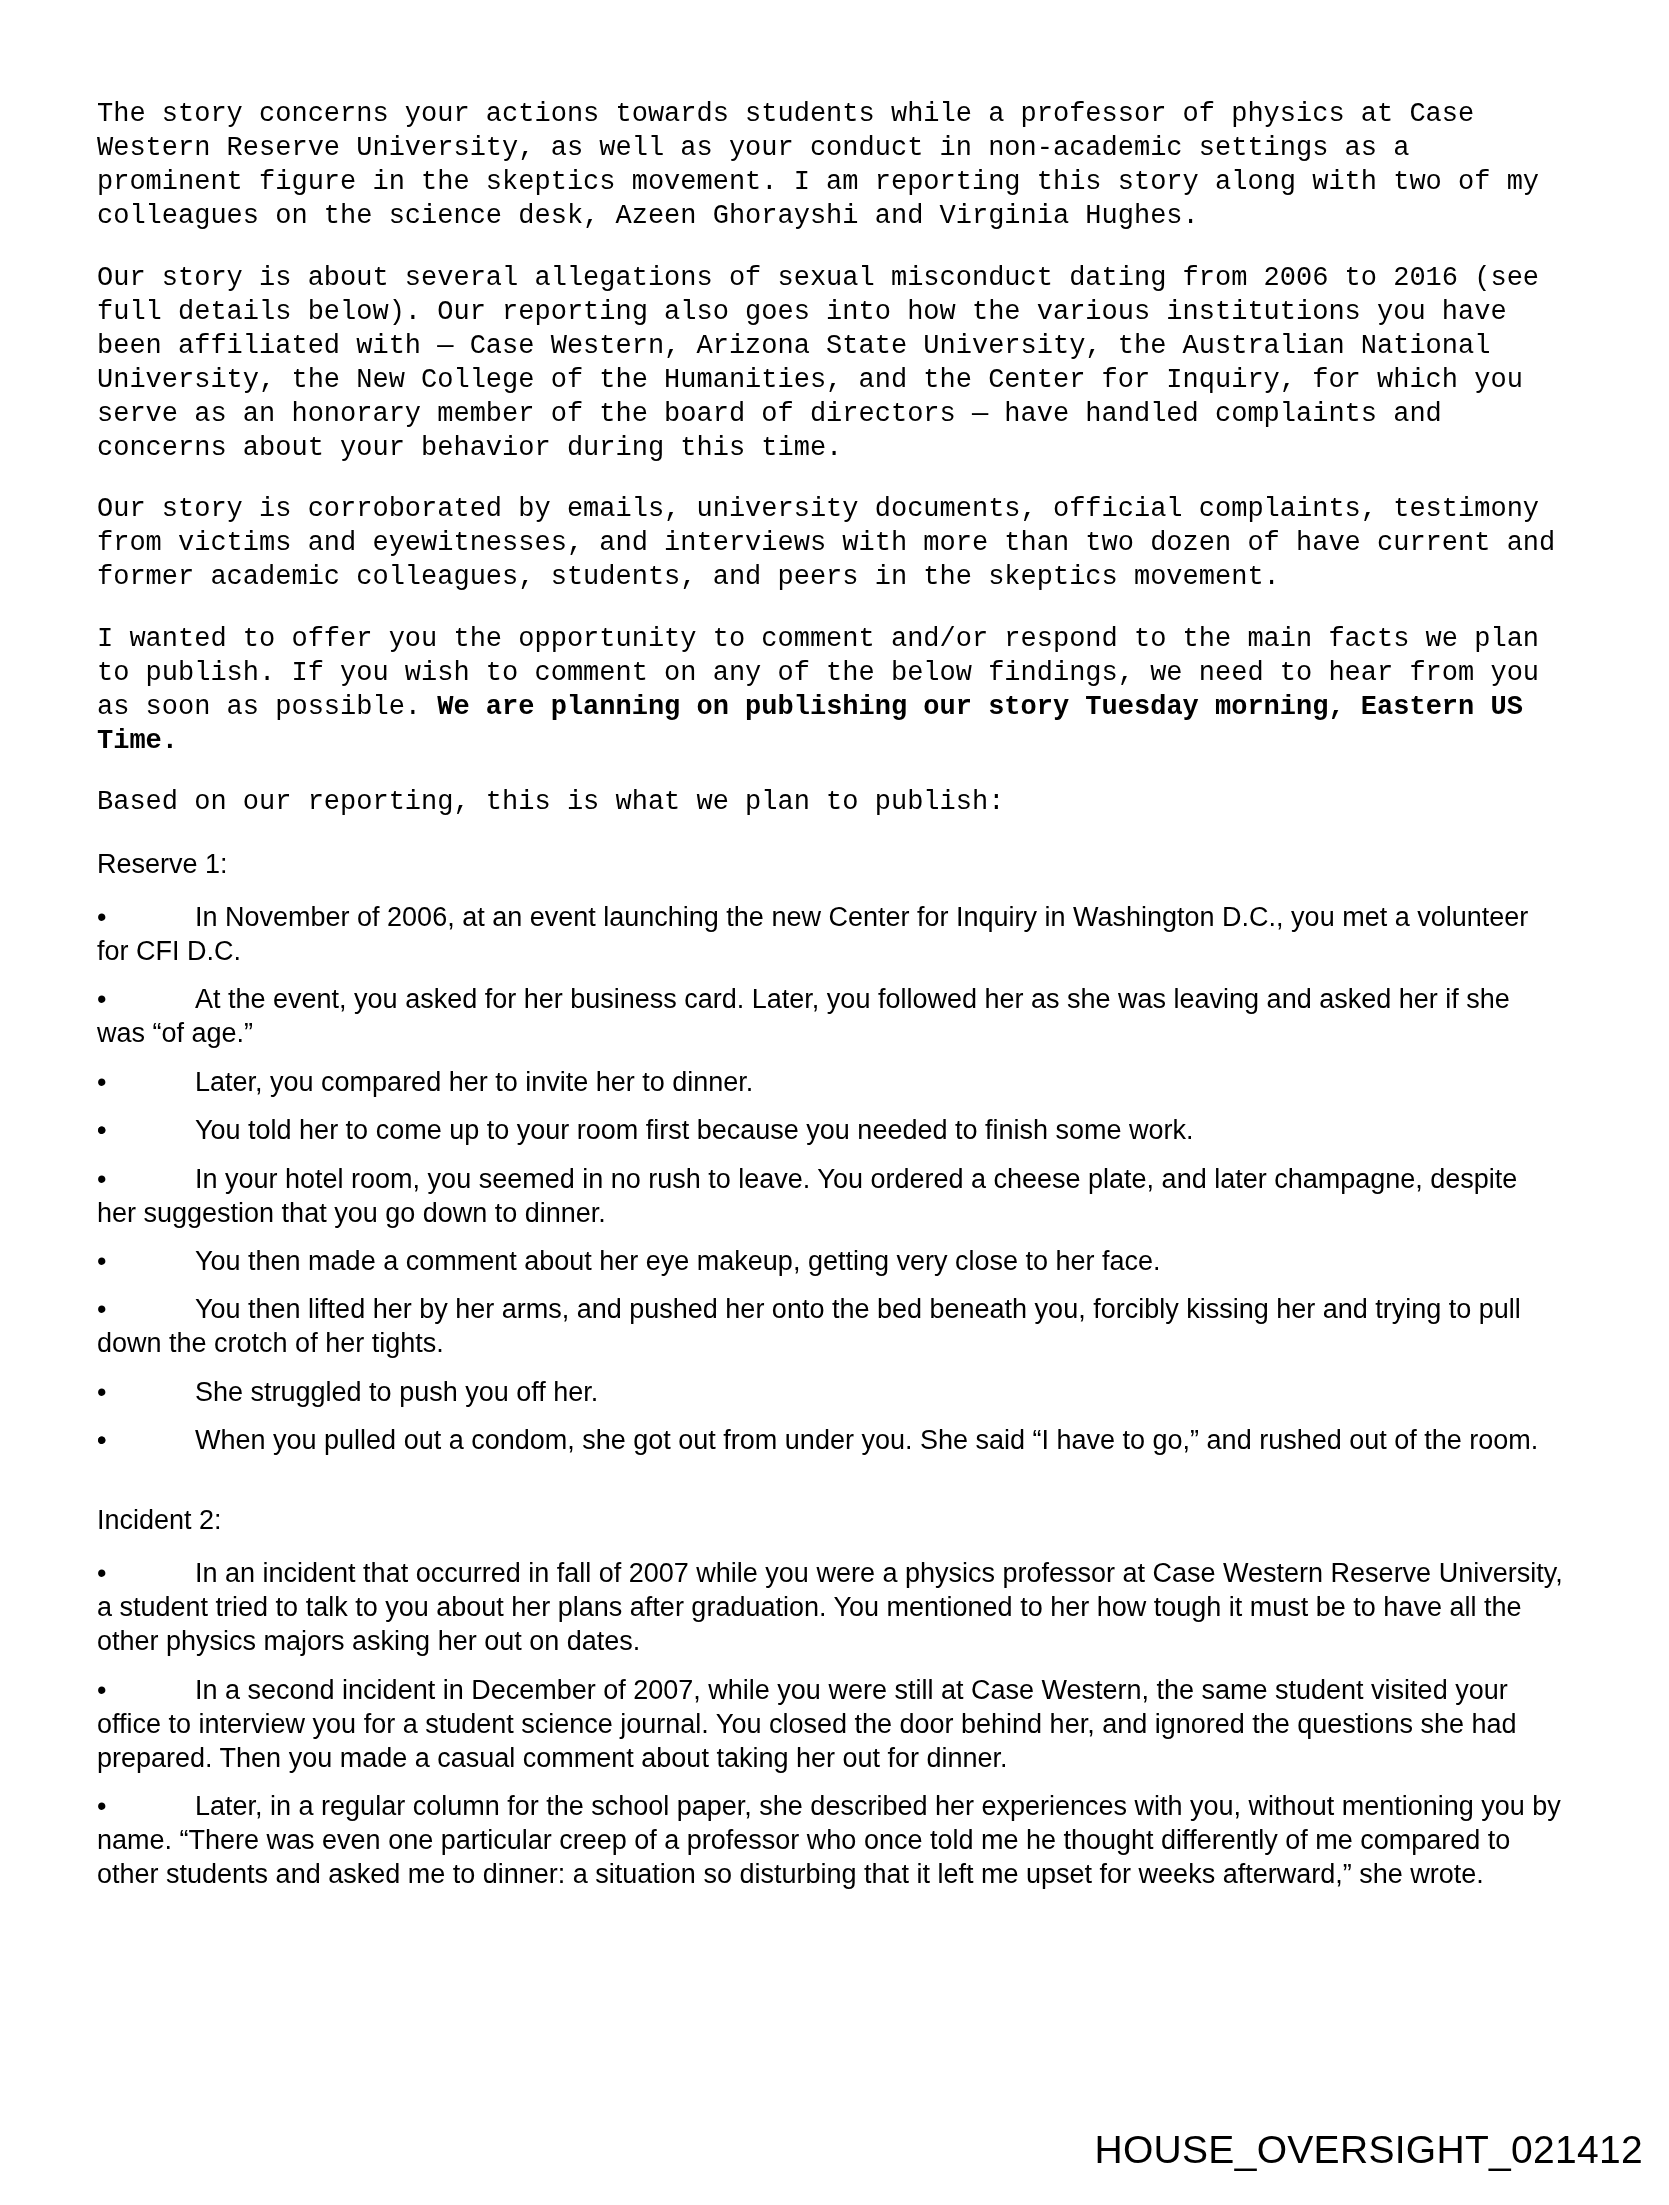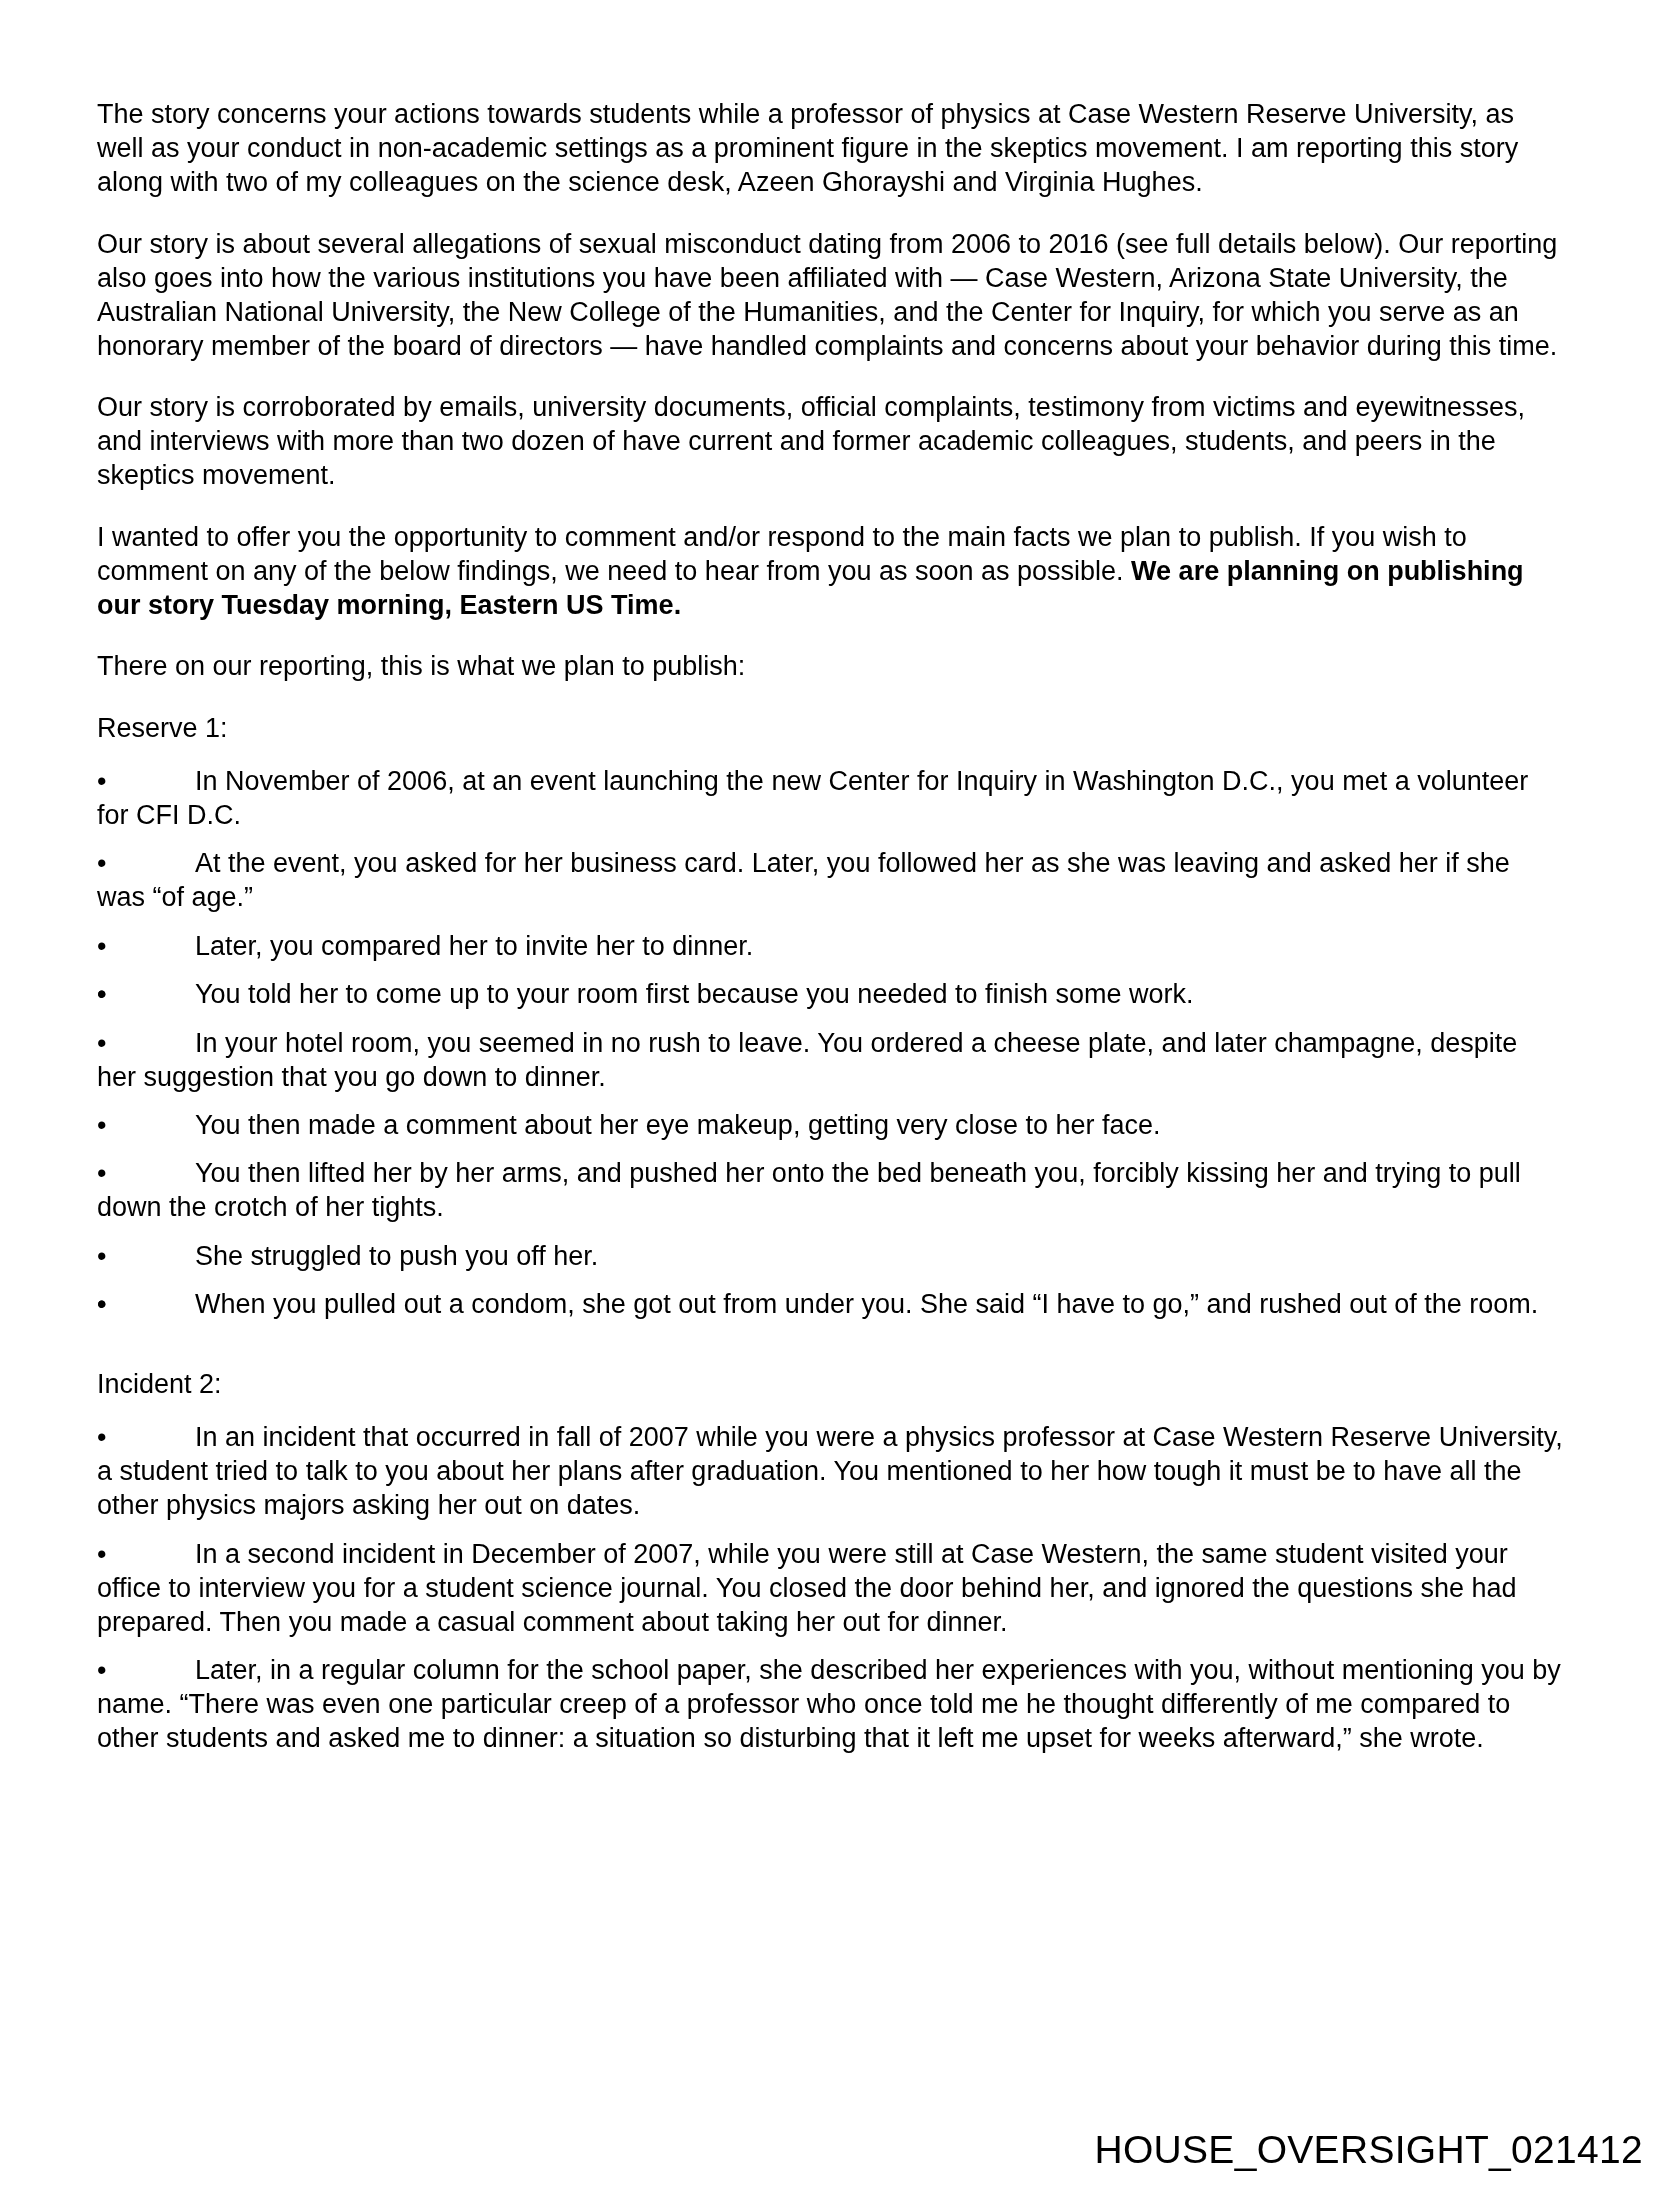--- a/index.html
+++ b/index.html
@@ -12,21 +12,21 @@
       color: #000000;
     }
     .page {
       position: absolute;
       left: 97px;
       top: 97px;
       width: 1466px;
       font-size: 27px;
       line-height: 34px;
     }
-    .para { margin: 0 0 27.5px 0; }
+    .para { margin: 0 0 27.5px 0; font-family: Liberation Mono, monospace; }
     .bold { font-weight: bold; }
     .heading { margin: 0 0 19.6px 0; }
     .bullet {
       margin: 0 0 14.4px 0;
       position: relative;
       text-indent: 98px;
     }
     .bullet .dot {
       position: absolute;
       left: 0;
@@ -48,21 +48,21 @@
 <body>
 
 <div class="page">
 
   <p class="para">The story concerns your actions towards students while a professor of physics at Case Western Reserve University, as well as your conduct in non-academic settings as a prominent figure in the skeptics movement. I am reporting this story along with two of my colleagues on the science desk, Azeen Ghorayshi and Virginia Hughes.</p>
   <p class="para">Our story is about several allegations of sexual misconduct dating from 2006 to 2016 (see full details below). Our reporting also goes into how the various institutions you have been affiliated with — Case Western, Arizona State University, the Australian National University, the New College of the Humanities, and the Center for Inquiry, for which you serve as an honorary member of the board of directors — have handled complaints and concerns about your behavior during this time.</p>
   <p class="para">Our story is corroborated by emails, university documents, official complaints, testimony from victims and eyewitnesses, and interviews with more than two dozen of have current and former academic colleagues, students, and peers in the skeptics movement.</p>
 
   <p class="para"><span>I wanted to offer you the opportunity to comment and/or respond to the main facts we plan to publish. If you wish to comment on any of the below findings, we need to hear from you as soon as possible. </span><span class="bold">We are planning on publishing our story Tuesday morning, Eastern US Time.</span></p>
 
-  <p class="para">There on our reporting, this is what we plan to publish:</p>
+  <p class="para">Based on our reporting, this is what we plan to publish:</p>
 
   <div>
     <p class="heading">Reserve 1:</p>
     <p class="bullet"><span class="dot">•</span><span>In November of 2006, at an event launching the new Center for Inquiry in Washington D.C., you met a volunteer for CFI D.C.</span></p>
     <p class="bullet"><span class="dot">•</span><span>At the event, you asked for her business card. Later, you followed her as she was leaving and asked her if she was “of age.”</span></p>
     <p class="bullet"><span class="dot">•</span><span>Later, you compared her to invite her to dinner.</span></p>
     <p class="bullet"><span class="dot">•</span></p>
     <p class="bullet"><span class="dot">•</span><span>You told her to come up to your room first because you needed to finish some work.</span></p>
     <p class="bullet"><span class="dot">•</span><span>In your hotel room, you seemed in no rush to leave. You ordered a cheese plate, and later champagne, despite her suggestion that you go down to dinner.</span></p>
     <p class="bullet"><span class="dot">•</span><span>You then made a comment about her eye makeup, getting very close to her face.</span></p>

